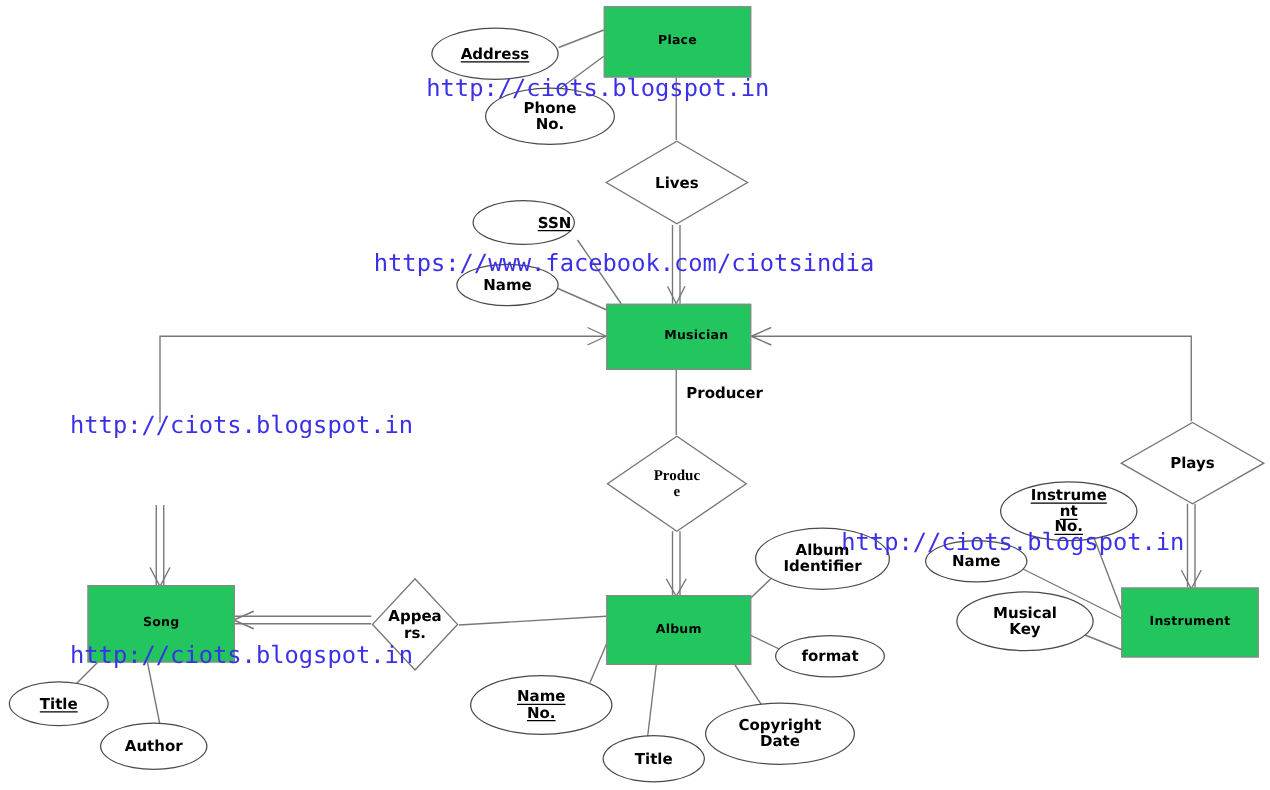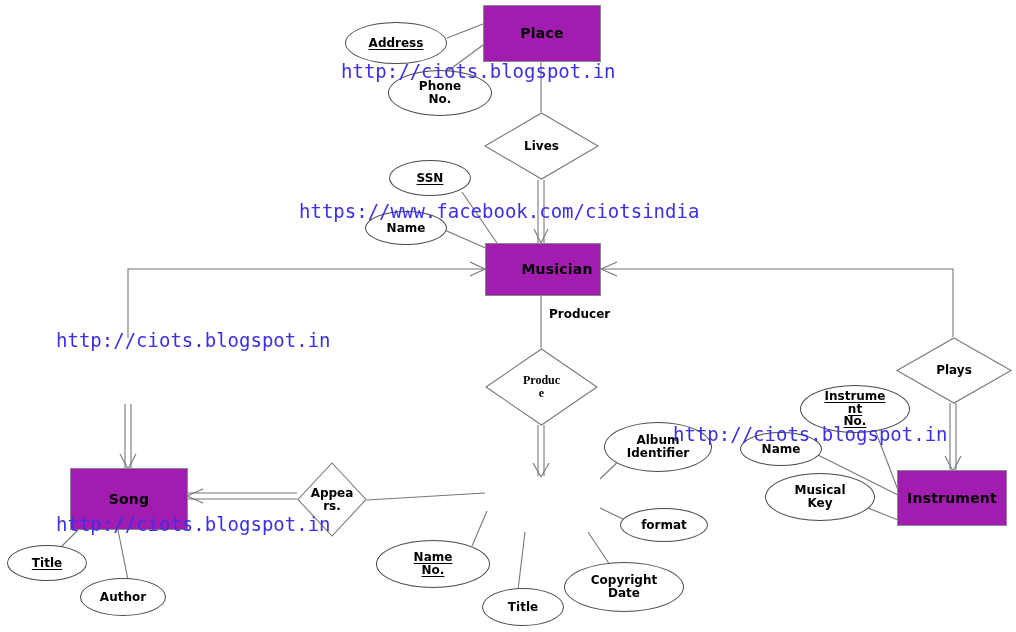--- a/index.html
+++ b/index.html
@@ -32,22 +32,22 @@
     justify-content: center;
     text-align: center;
     box-sizing: border-box;
     color: #000000;
     font-weight: bold;
     line-height: 1.05;
     z-index: 3;
   }
   .entity {
     border: 1px solid #888888;
-    background: #a21caf;
-    font-size: 14px;
+    background: #22c55e;
+    font-size: 10px;
     letter-spacing: 0.2px;
     text-align: center;
   }
   .attr {
     border: 1px solid #4a4a4a;
     border-radius: 50%;
     background: #ffffff;
     font-size: 12px;
   }
   .attr .lbl, .entity .lbl, .rel .lbl {
@@ -169,20 +169,23 @@
   </div>
 
   <div class="node entity" style="left:485px; top:243px; width:116px; height:53px;padding-left:28px;">
     <span class="lbl">Musician</span>
   </div>
 
   <div class="node entity" style="left:70px; top:468px; width:118px; height:62px;">
     <span class="lbl">Song</span>
   </div>
 
+  <div class="node entity" style="left:485px; top:476px; width:116px; height:56px;">
+    <span class="lbl">Album</span>
+  </div>
 
   <div class="node entity" style="left:897px; top:470px; width:110px; height:56px;">
     <span class="lbl">Instrument</span>
   </div>
 
   <div class="rel-wrap" style="left:484px; top:112px; width:115px; height:68px;">
     <svg width="115" height="68" viewBox="0 0 115 68" xmlns="http://www.w3.org/2000/svg">
       <polygon points="57.5,1 114,34 57.5,67 1,34" fill="#ffffff" stroke="#777777" stroke-width="1.1"></polygon>
     </svg>
     <div class="rel-text">Lives</div>
@@ -211,21 +214,21 @@
   </div>
 
   <div class="node attr key" style="left:345px; top:22px; width:102px; height:42px;">
     <span class="lbl">Address</span>
   </div>
 
   <div class="node attr" style="left:388px; top:70px; width:104px; height:46px;">
     <span class="lbl" style="word-spacing:100px;">Phone No.</span>
   </div>
 
-  <div class="node attr key" style="left:389px; top:160px; width:82px; height:36px;">
+  <div class="node attr key" style="left:378px; top:160px; width:82px; height:36px;justify-content:flex-end;">
     <span class="lbl">SSN</span>
   </div>
 
   <div class="node attr" style="left:365px; top:211px; width:82px; height:34px;">
     <span class="lbl">Name</span>
   </div>
 
   <div class="node attr key" style="left:7px; top:545px; width:80px; height:36px;">
     <span class="lbl">Title</span>
   </div>

